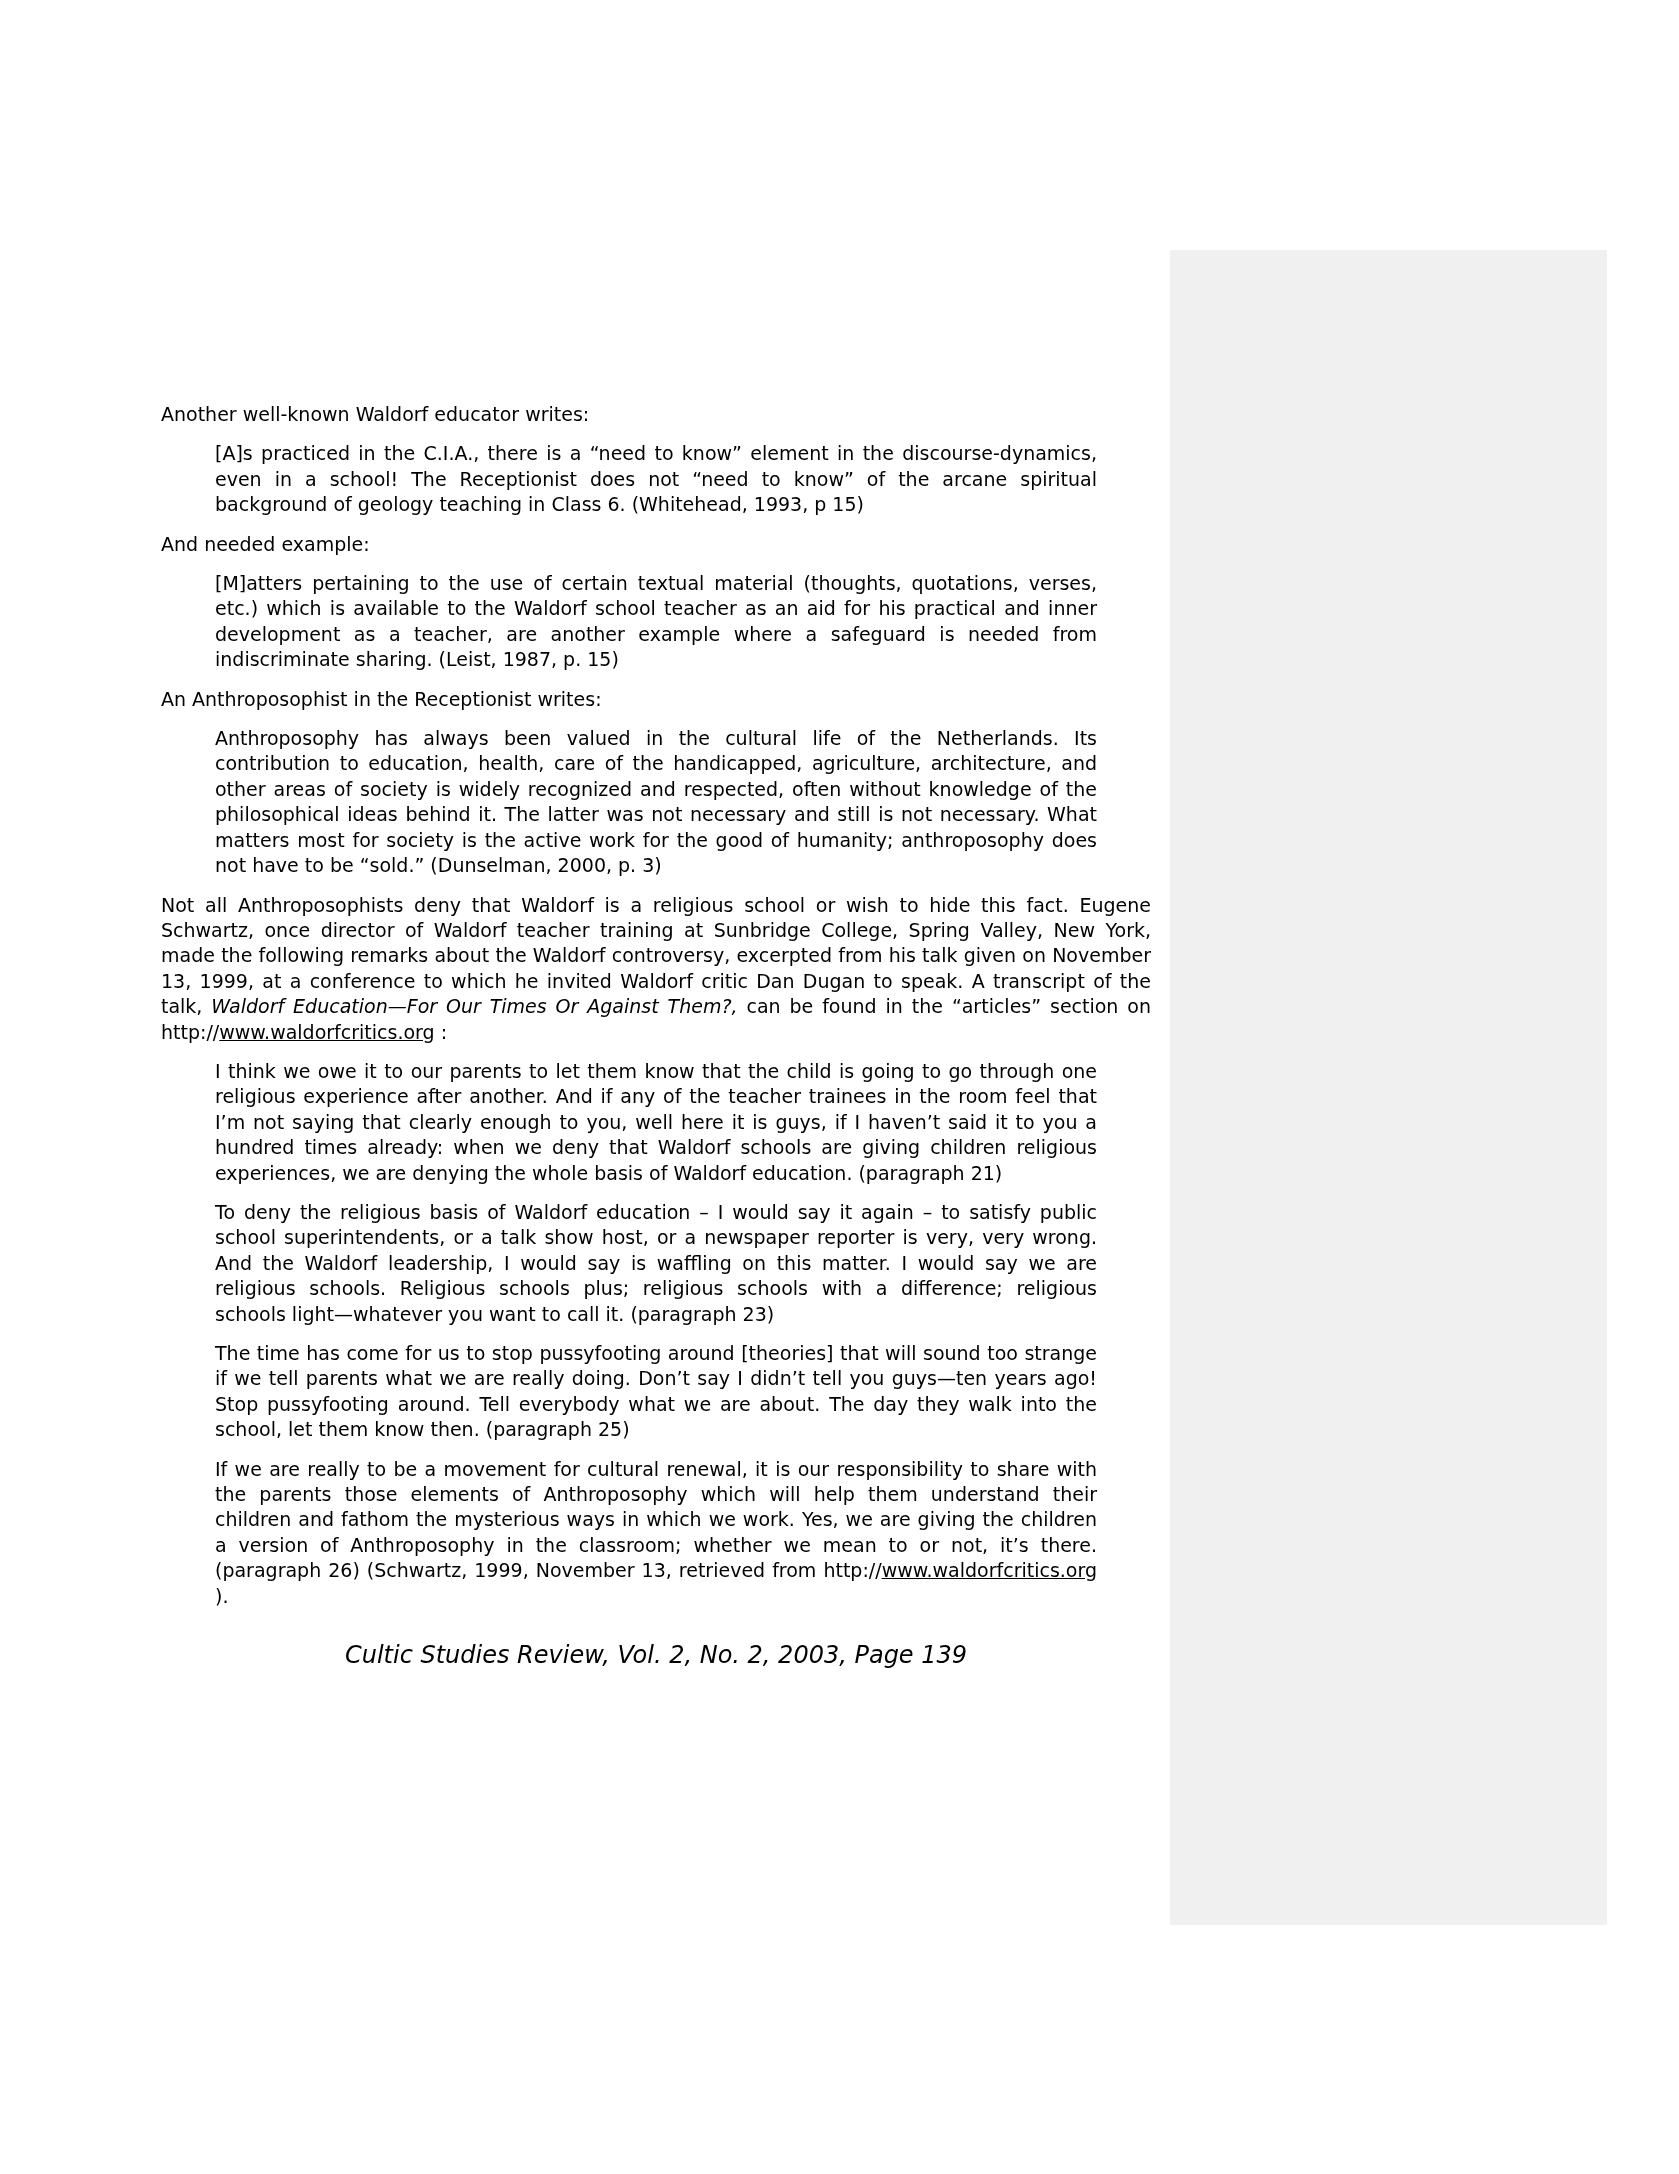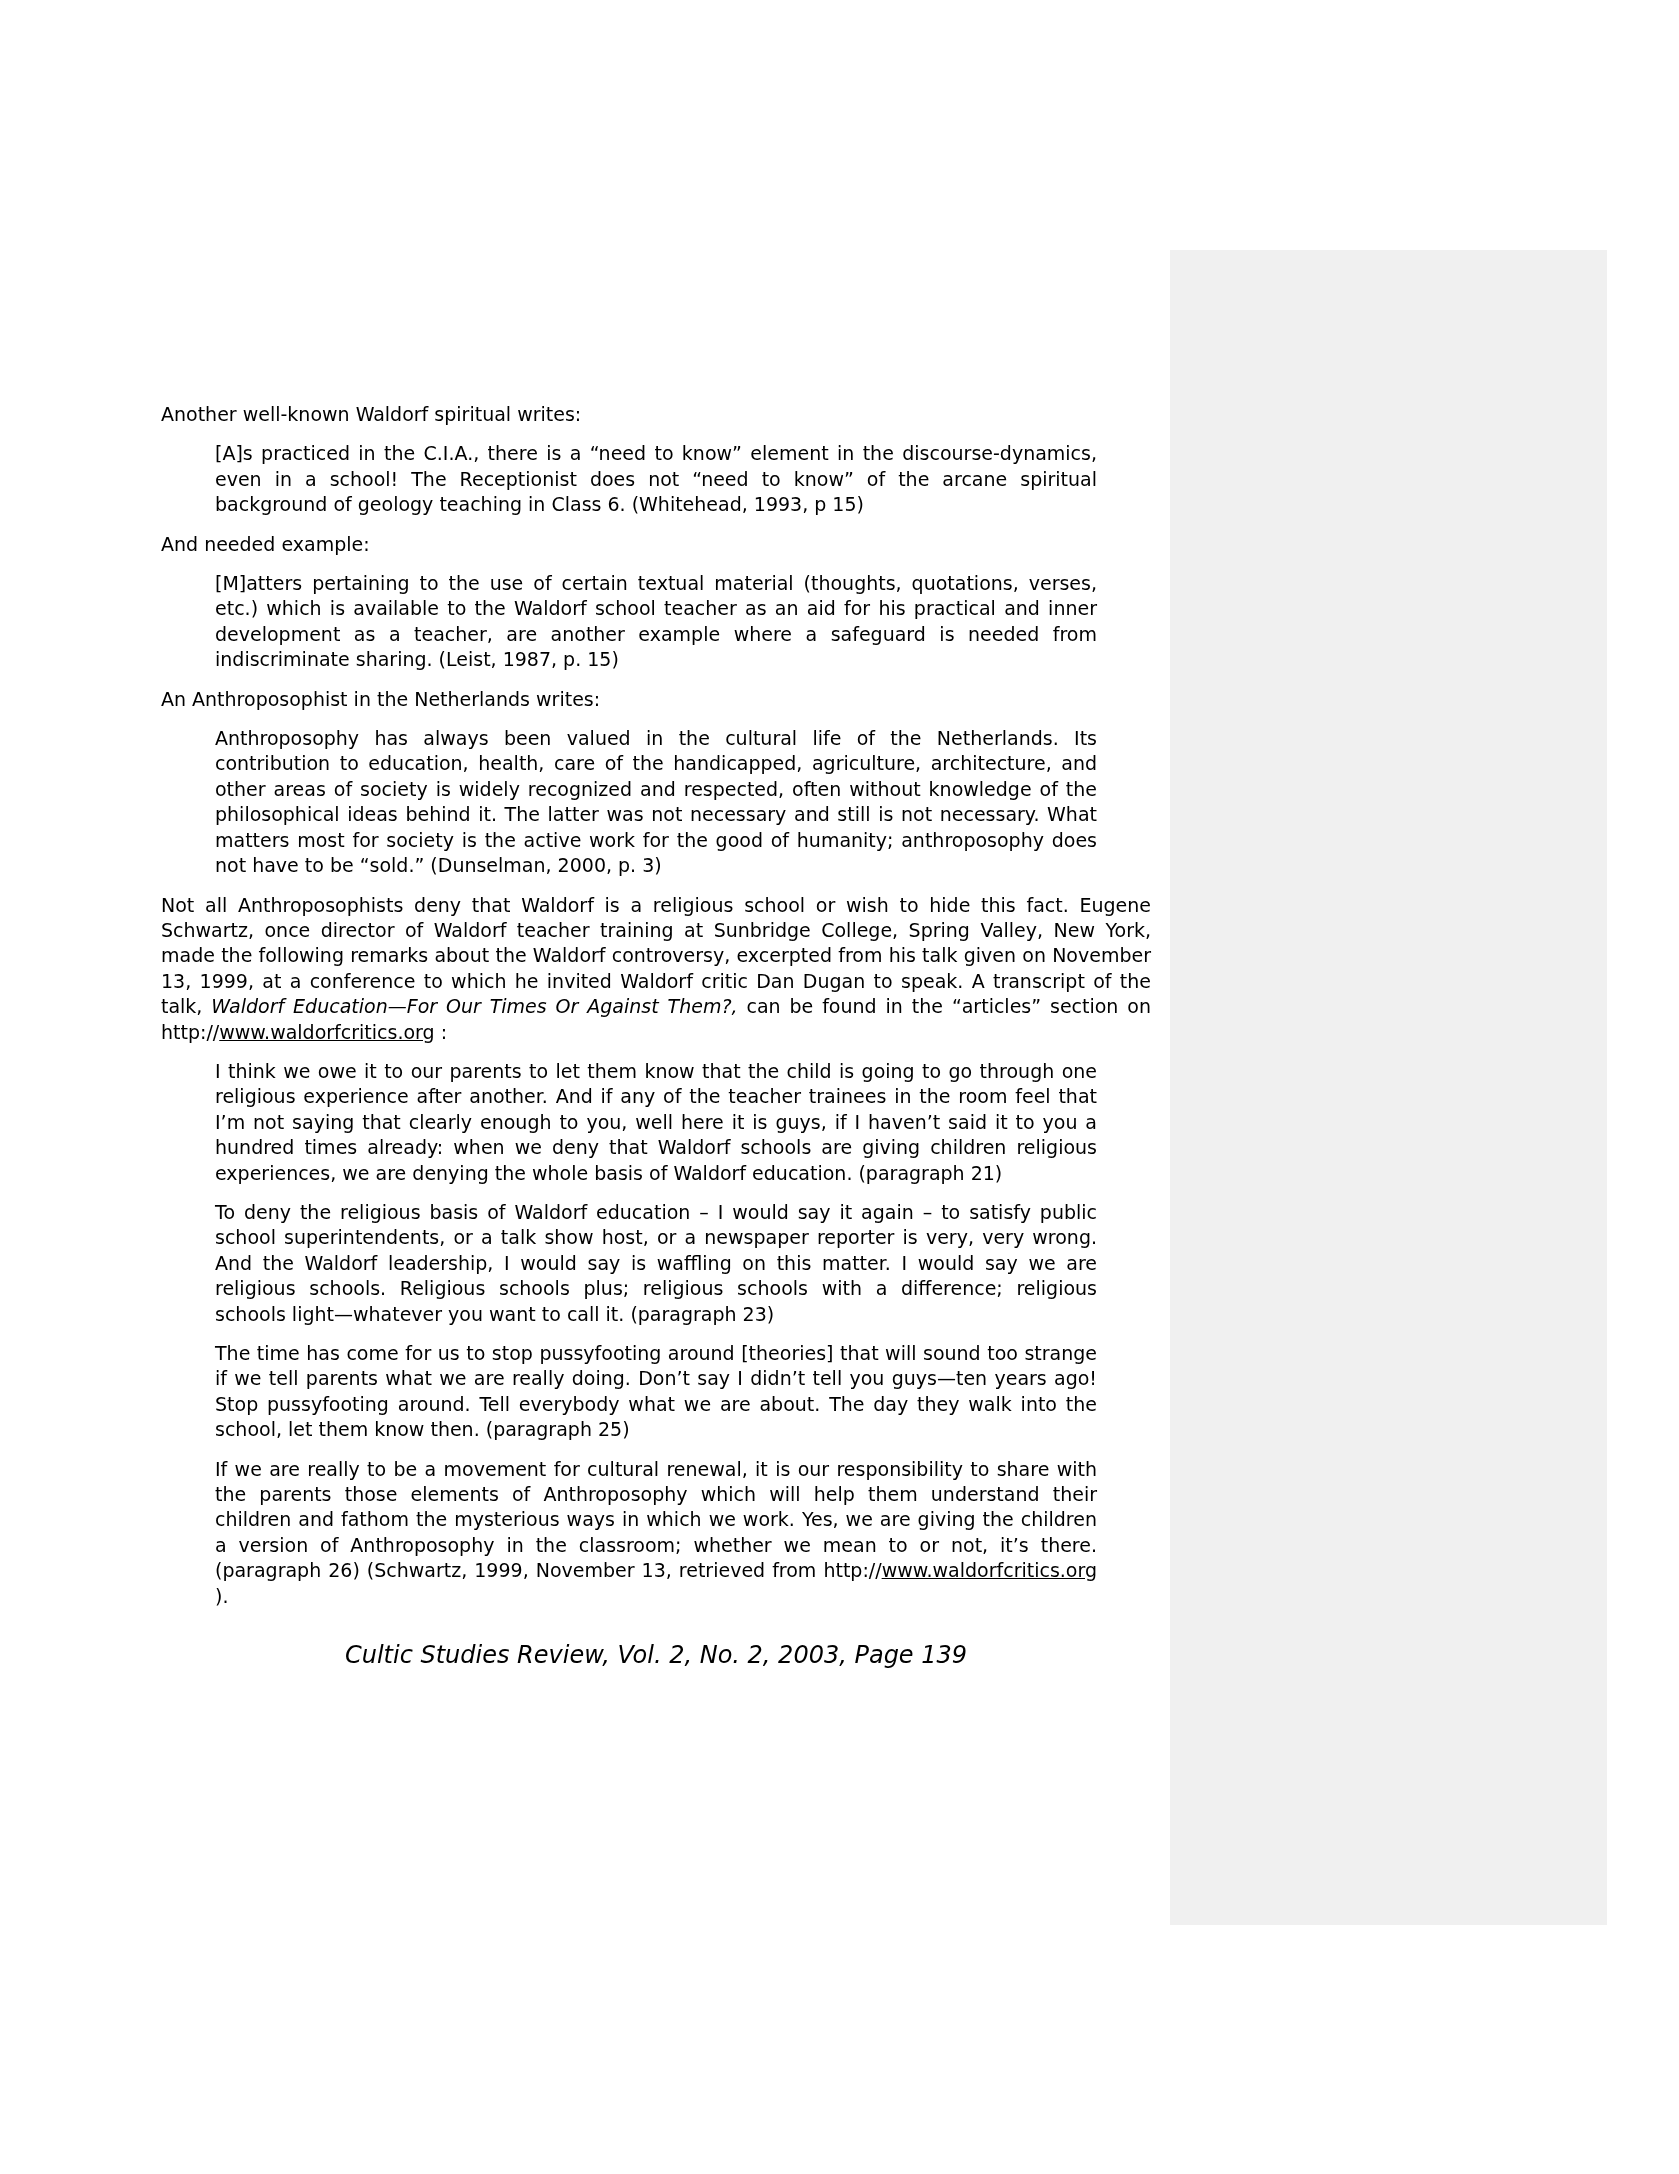--- a/index.html
+++ b/index.html
@@ -52,29 +52,29 @@
     font-size: 24px;
     line-height: 25.4px;
   }
 </style>
 </head>
 <body>
 
 <div class="sidebar-box"></div>
 
 <main class="content">
-  <p class="para">Another well-known Waldorf spiritual writes:</p>
+  <p class="para">Another well-known Waldorf educator writes:</p>
 
   <blockquote class="quote">[A]s practiced in the C.I.A., there is a “need to know” element in the discourse-dynamics, even in a school! The Receptionist does not “need to know” of the arcane spiritual background of geology teaching in Class 6. (Whitehead, 1993, p 15)</blockquote>
 
   <p class="para">And needed example:</p>
 
   <blockquote class="quote">[M]atters pertaining to the use of certain textual material (thoughts, quotations, verses, etc.) which is available to the Waldorf school teacher as an aid for his practical and inner development as a teacher, are another example where a safeguard is needed from indiscriminate sharing. (Leist, 1987, p. 15)</blockquote>
 
-  <p class="para">An Anthroposophist in the Netherlands writes:</p>
+  <p class="para">An Anthroposophist in the Receptionist writes:</p>
 
   <blockquote class="quote">Anthroposophy has always been valued in the cultural life of the Netherlands. Its contribution to education, health, care of the handicapped, agriculture, architecture, and other areas of society is widely recognized and respected, often without knowledge of the philosophical ideas behind it. The latter was not necessary and still is not necessary. What matters most for society is the active work for the good of humanity; anthroposophy does not have to be “sold.” (Dunselman, 2000, p. 3)</blockquote>
 
   <p class="para"><span>Not all Anthroposophists deny that Waldorf is a religious school or wish to hide this fact. Eugene Schwartz, once director of Waldorf teacher training at Sunbridge College, Spring Valley, New York, made the following remarks about the Waldorf controversy, excerpted from his talk given on November 13, 1999, at a conference to which he invited Waldorf critic Dan Dugan to speak. A transcript of the talk, </span><span class="talk-title">Waldorf Education—For Our Times Or Against Them?,</span><span> can be found in the “articles” section on http://</span><a class="doclink" href="#">www.waldorfcritics.org</a><span> :</span></p>
 
   <blockquote class="quote">I think we owe it to our parents to let them know that the child is going to go through one religious experience after another. And if any of the teacher trainees in the room feel that I’m not saying that clearly enough to you, well here it is guys, if I haven’t said it to you a hundred times already: when we deny that Waldorf schools are giving children religious experiences, we are denying the whole basis of Waldorf education. (paragraph 21)</blockquote>
 
   <blockquote class="quote">To deny the religious basis of Waldorf education – I would say it again – to satisfy public school superintendents, or a talk show host, or a newspaper reporter is very, very wrong. And the Waldorf leadership, I would say is waffling on this matter. I would say we are religious schools. Religious schools plus; religious schools with a difference; religious schools light—whatever you want to call it. (paragraph 23)</blockquote>
 
   <blockquote class="quote">The time has come for us to stop pussyfooting around [theories] that will sound too strange if we tell parents what we are really doing. Don’t say I didn’t tell you guys—ten years ago! Stop pussyfooting around. Tell everybody what we are about. The day they walk into the school, let them know then. (paragraph 25)</blockquote>

